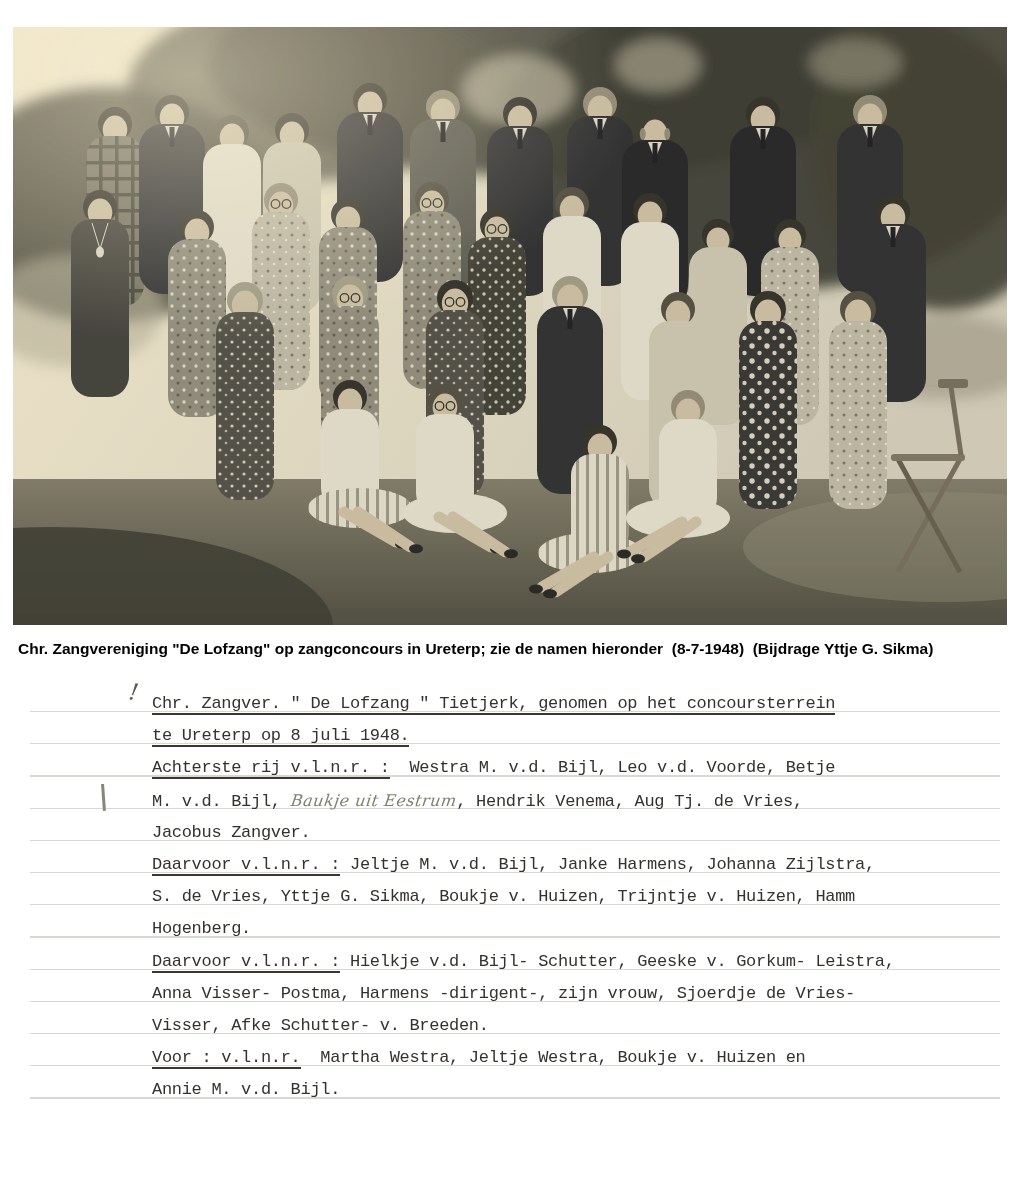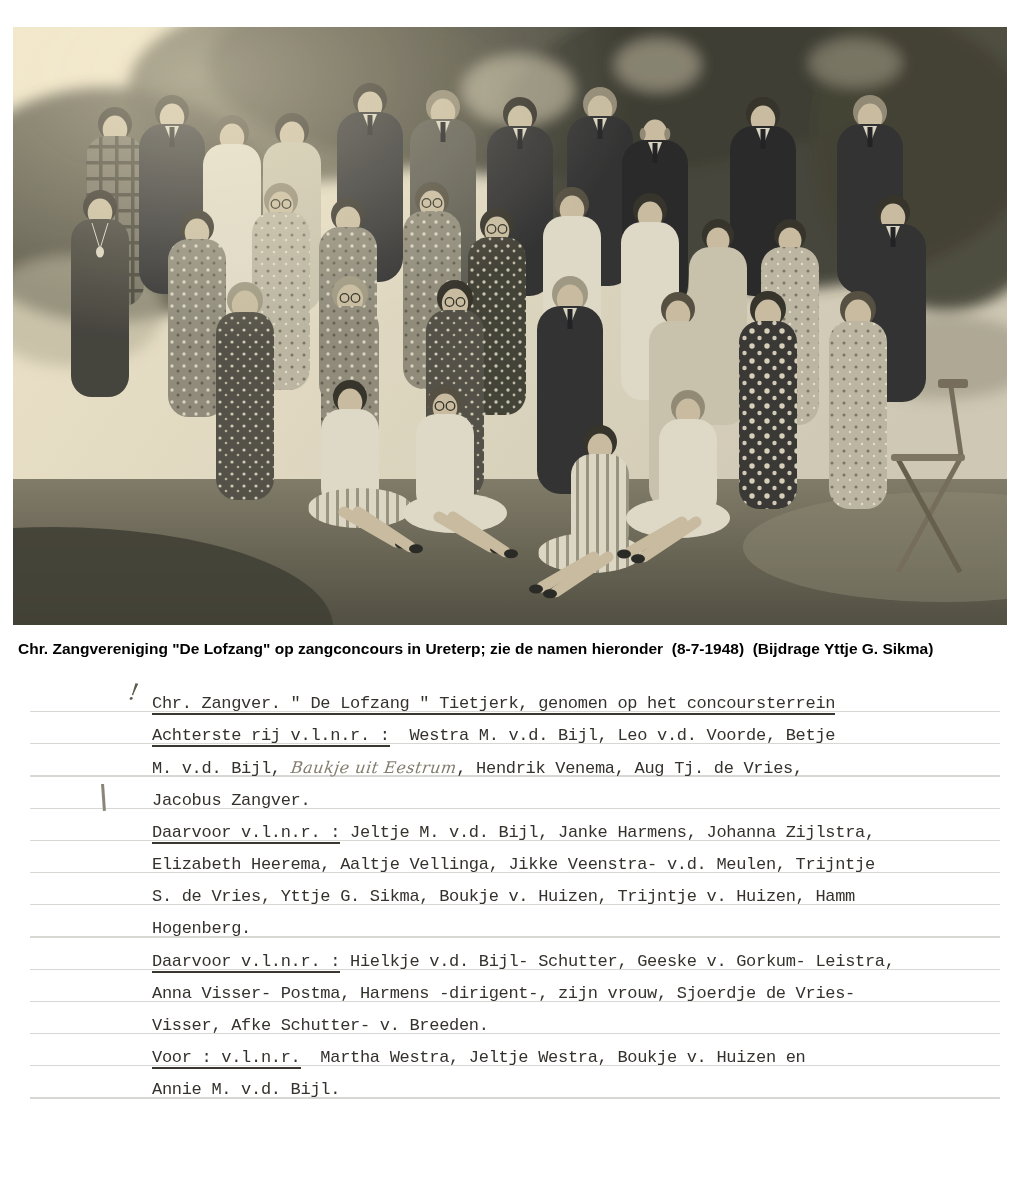--- a/index.html
+++ b/index.html
@@ -357,25 +357,25 @@
   </div>
 
   <div class="caption">Chr. Zangvereniging "De Lofzang" op zangconcours in Ureterp; zie de namen hieronder  (8-7-1948)  (Bijdrage Yttje G. Sikma)</div>
 
   <span class="mark-excl">!</span>
   <div class="mark-bar"></div>
 
   <div class="typed">
     <div id="typed-lines">
         <div class="tline"><span class="seg-u">Chr. Zangver. " De Lofzang " Tietjerk, genomen op het concoursterrein</span></div>
+        <div class="tline"><span class="seg-u">te Ureterp op 8 juli 1948.</span></div>
         <div class="tline"><span class="seg-u">Achterste rij v.l.n.r. :</span><span class="seg-n">  Westra M. v.d. Bijl, Leo v.d. Voorde, Betje</span></div>
         <div class="tline"><span class="seg-n">M. v.d. Bijl, </span><span class="seg-h">Baukje uit Eestrum</span><span class="seg-n">, Hendrik Venema, Aug Tj. de Vries,</span></div>
         <div class="tline"><span class="seg-n">Jacobus Zangver.</span></div>
         <div class="tline"><span class="seg-u">Daarvoor v.l.n.r. :</span><span class="seg-n"> Jeltje M. v.d. Bijl, Janke Harmens, Johanna Zijlstra,</span></div>
-        <div class="tline"><span class="seg-n">Elizabeth Heerema, Aaltje Vellinga, Jikke Veenstra- v.d. Meulen, Trijntje</span></div>
         <div class="tline"><span class="seg-n">S. de Vries, Yttje G. Sikma, Boukje v. Huizen, Trijntje v. Huizen, Hamm</span></div>
         <div class="tline"><span class="seg-n">Hogenberg.</span></div>
         <div class="tline"><span class="seg-u">Daarvoor v.l.n.r. :</span><span class="seg-n"> Hielkje v.d. Bijl- Schutter, Geeske v. Gorkum- Leistra,</span></div>
         <div class="tline"><span class="seg-n">Anna Visser- Postma, Harmens -dirigent-, zijn vrouw, Sjoerdje de Vries-</span></div>
         <div class="tline"><span class="seg-n">Visser, Afke Schutter- v. Breeden.</span></div>
         <div class="tline"><span class="seg-u">Voor : v.l.n.r.</span><span class="seg-n">  Martha Westra, Jeltje Westra, Boukje v. Huizen en</span></div>
         <div class="tline"><span class="seg-n">Annie M. v.d. Bijl.</span></div>
       </div>
   </div>
 

